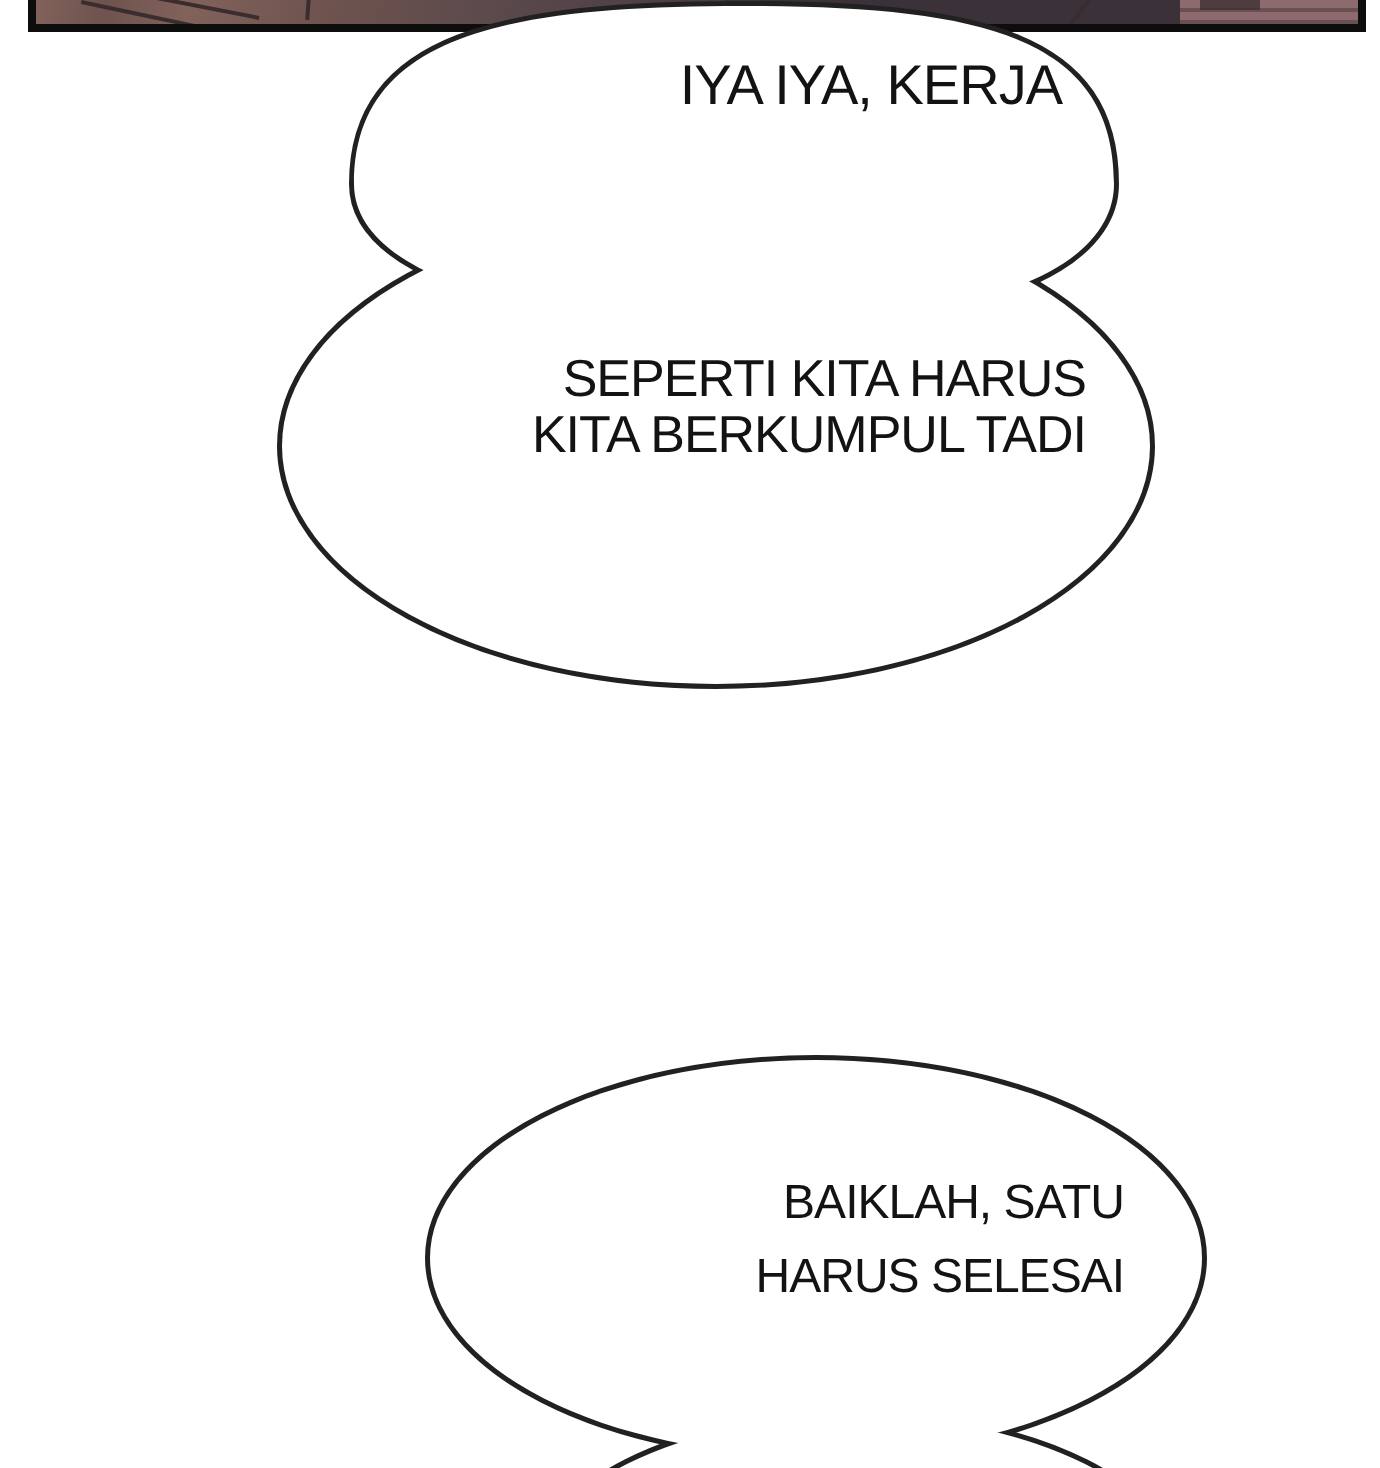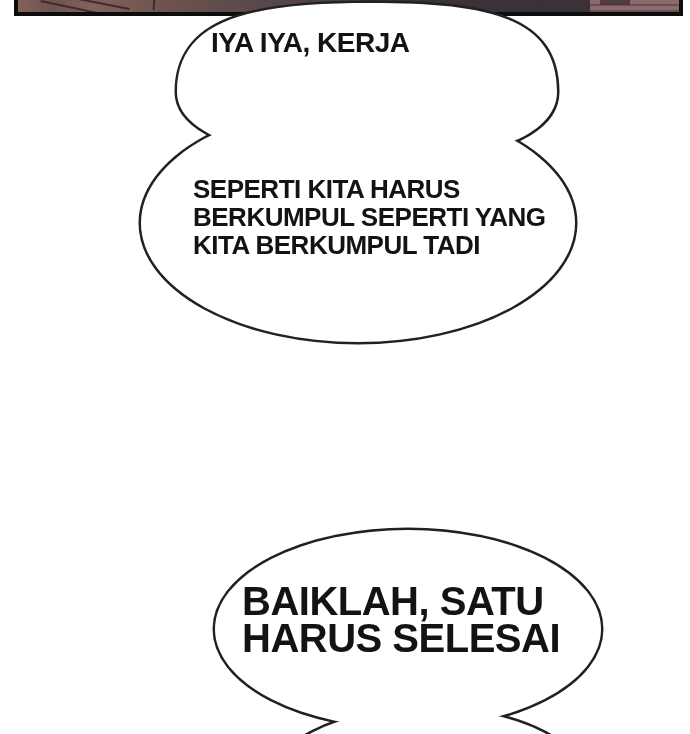--- a/index.html
+++ b/index.html
@@ -61,29 +61,29 @@
   
   .bubbles {
     position: absolute; inset: 0;
     z-index: 2;
   }
 
   
   .bubble-text {
     position: absolute;
     z-index: 3;
-    text-align: left;
-    font-weight: 700;
+    text-align: right;
+    font-weight: 400;
     color: var(--ink, #131313);
     letter-spacing: -0.5px;
     white-space: nowrap;
   }
   .t1 { left: 211px; top: 27px;  width: 320px; font-size: 28px; line-height: 31px; }
   .t2 { left: 193px; top: 175px; width: 350px; font-size: 26px; line-height: 28px; }
-  .t3 { left: 242px; top: 583px; width: 320px; font-size: 40px; line-height: 37px; }
+  .t3 { left: 242px; top: 583px; width: 320px; font-size: 24px; line-height: 37px; }
 </style>
 </head>
 <body>
 
 <div class="page">
 
   <div class="strip">
     <div class="strip-art">
       <div class="art-left"></div>
       <div class="art-right"></div>
@@ -111,21 +111,20 @@
       <ellipse cx="428" cy="790" rx="162" ry="82"></ellipse>
     </g>
   </svg>
 
   <div class="bubble-text t1">
     <div>IYA IYA, KERJA</div>
   </div>
 
   <div class="bubble-text t2">
     <div>SEPERTI KITA HARUS</div>
-    <div>BERKUMPUL SEPERTI YANG</div>
     <div>KITA BERKUMPUL TADI</div>
   </div>
 
   <div class="bubble-text t3">
     <div>BAIKLAH, SATU</div>
     <div>HARUS SELESAI</div>
   </div>
 
 </div>
 

